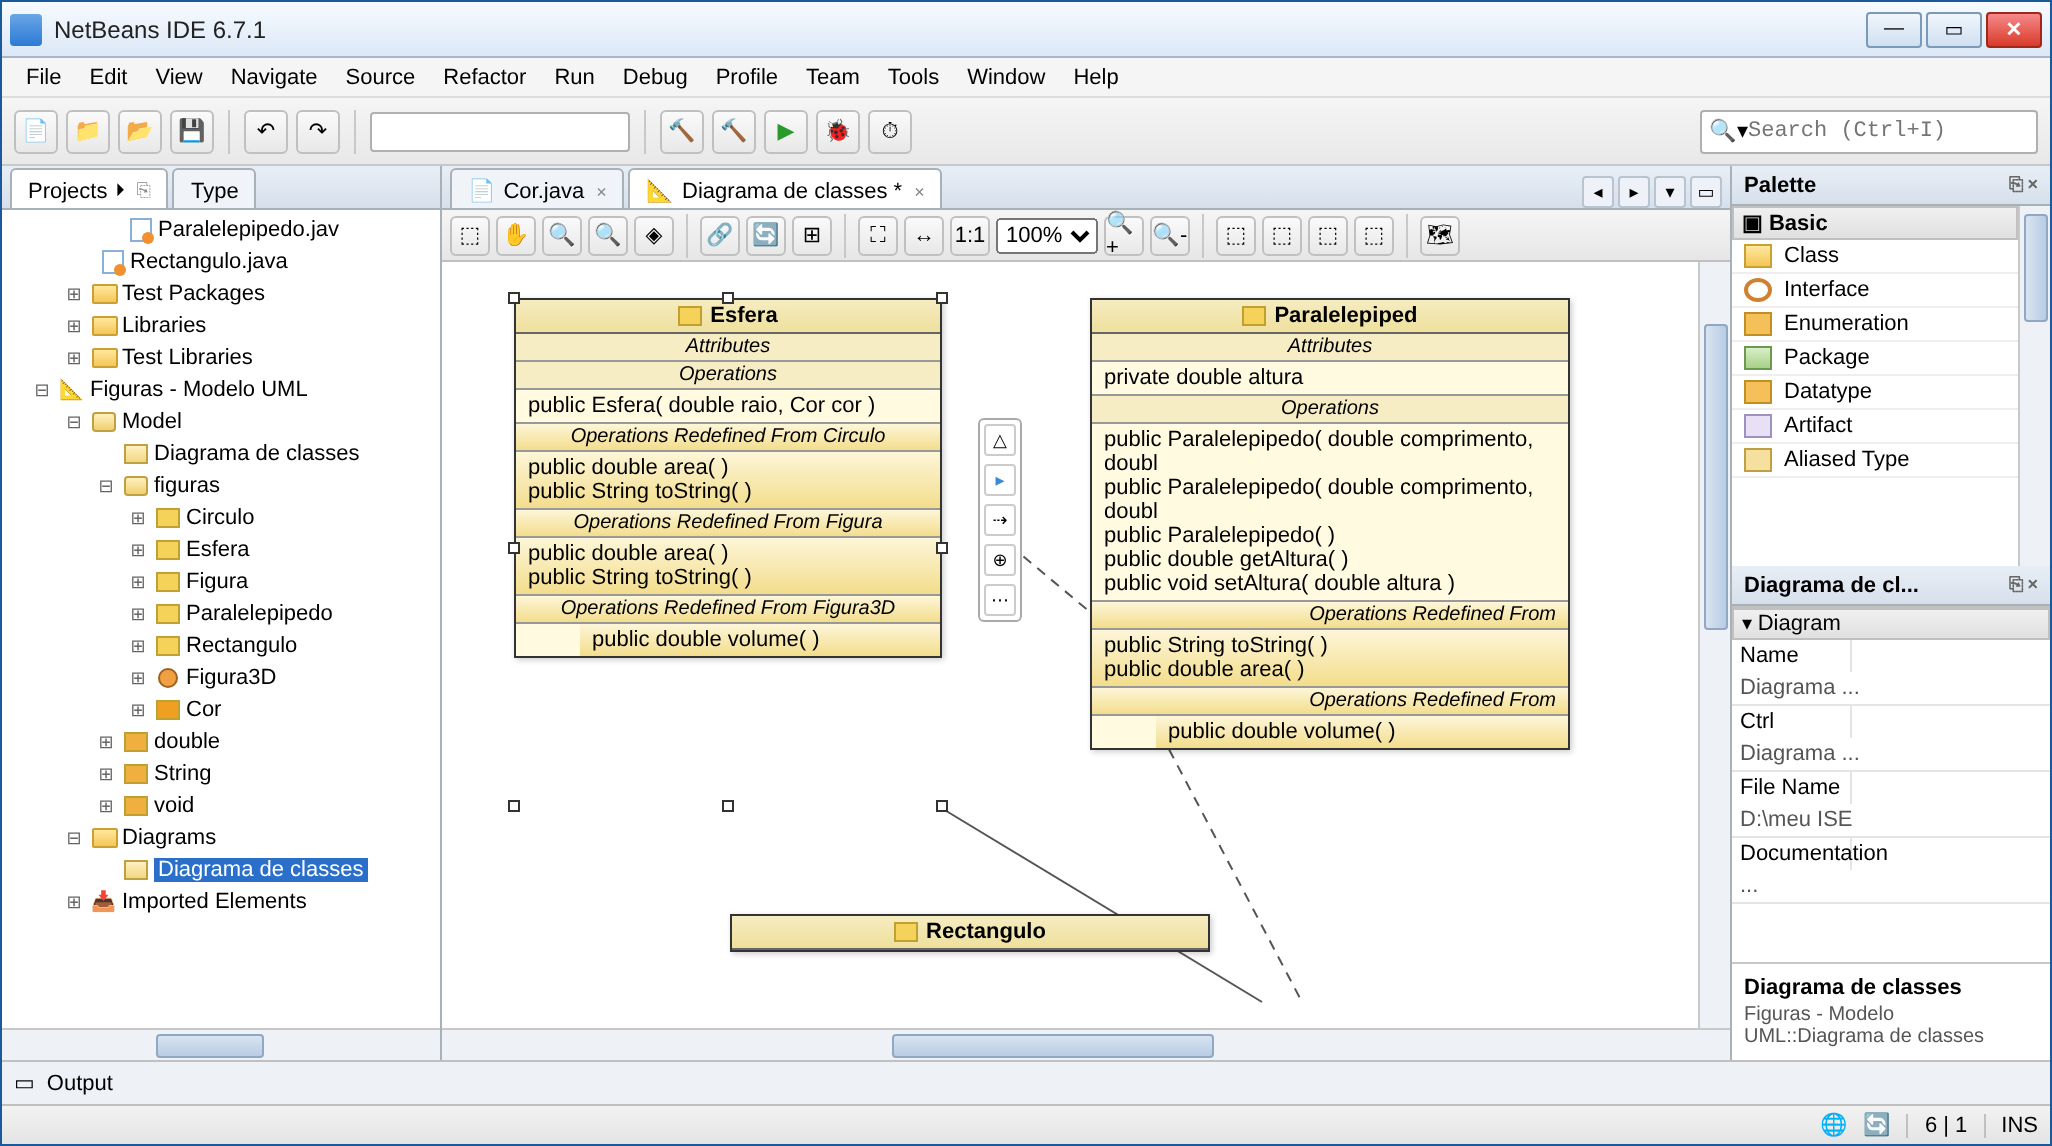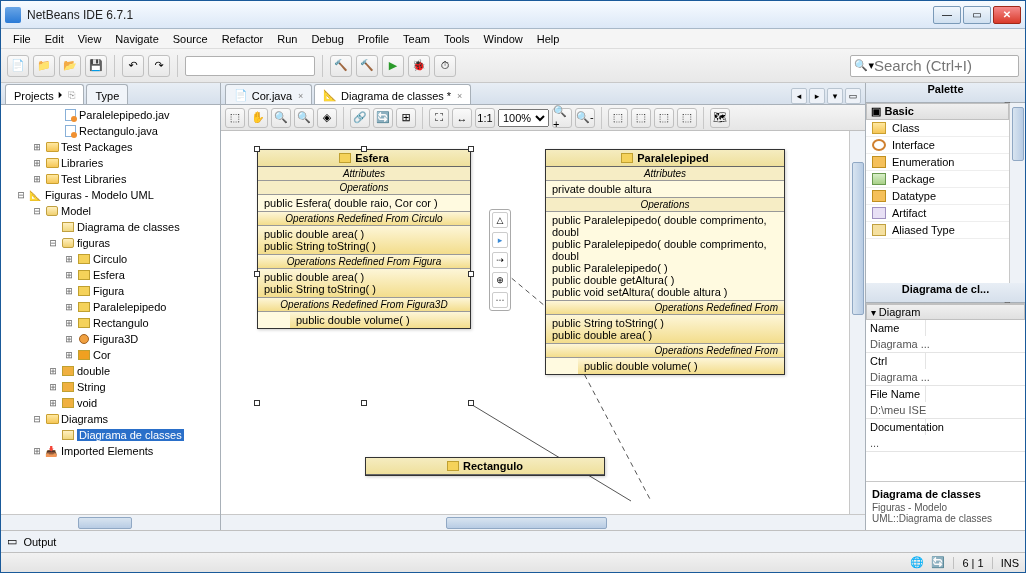--- a/index.html
+++ b/index.html
@@ -17,35 +17,35 @@
 .menubar { height: 20px; background:#f5f5f5; display:flex; align-items:center; padding:0 6px; gap:2px; border-bottom:1px solid #ddd;}
 .menubar span { padding:0 6px; cursor:default; }
 
 
 .maintoolbar { height: 34px; background: linear-gradient(#f5f5f5,#e8e8e8); border-bottom:1px solid #c8c8c8; display:flex; align-items:center; padding:0 6px; gap:4px;}
 .tb-btn { width:22px; height:22px; border:1px solid #c0c0c0; background:linear-gradient(#fafafa,#e8e8e8); border-radius:3px; display:flex; align-items:center; justify-content:center;}
 .tb-sep { width:1px; height:22px; background:#c8c8c8; margin:0 3px;}
 .tb-combo { width:130px; height:20px; border:1px solid #b0b0b0; background:#fff; border-radius:2px;}
 .maintoolbar .flex { flex:1;}
 .searchbox { display:flex; align-items:center; border:1px solid #b0b0b0; background:#fff; height:22px; padding:0 4px; border-radius:2px;}
-.searchbox input { border:none; outline:none; font-size:15px; color:#888; width:140px;}
+.searchbox input { border:none; outline:none; font-size:11px; color:#888; width:140px;font-family:Liberation Mono, monospace;}
 
 
 .mainarea { flex:1; display:flex; background:#e8eef5;}
 .leftpanel { width:220px; display:flex; flex-direction:column; border-right:1px solid #a8b0b8; background:#fff;}
 .center { flex:1; display:flex; flex-direction:column; background:#fff;}
 .rightpanel { width:160px; display:flex; flex-direction:column; border-left:1px solid #a8b0b8; background:#fff;}
 
 
 .tabstrip { height:22px; background:linear-gradient(#e8eef5,#d6e0ec); display:flex; align-items:flex-end; padding:0 4px; border-bottom:1px solid #a8b0b8; gap:2px;}
 .tab { height:20px; padding:2px 8px 0 8px; background:#f0f4f9; border:1px solid #a8b0b8; border-bottom:none; border-radius:3px 3px 0 0; display:flex; align-items:center; gap:4px; font-size:11px;}
 .tab.active { background:#fff; font-weight:normal;}
 .tab .x { color:#888; font-size:9px; margin-left:2px;}
 
-.panel-title { height:20px; background:linear-gradient(#e8eef5,#d6e0ec); border-bottom:1px solid #a8b0b8; display:flex; align-items:center; padding:0 6px; font-weight:bold; gap:6px;flex-direction:column;}
+.panel-title { height:20px; background:linear-gradient(#e8eef5,#d6e0ec); border-bottom:1px solid #a8b0b8; display:flex; align-items:center; padding:0 6px; font-weight:bold; gap:6px;}
 .panel-title .ctrl { margin-left:auto; display:flex; gap:2px;}
 .panel-title .ctrl span{ font-size:9px; color:#666; cursor:pointer;}
 
 
 .tree { flex:1; overflow:auto; padding:2px 0;}
 .tree .node { display:flex; align-items:center; height:16px; padding-left:4px; gap:2px; white-space:nowrap;}
 .tree .tw { width:12px; text-align:center; color:#666; font-size:9px;}
 .tree .ic { width:14px; height:14px; display:inline-flex; align-items:center; justify-content:center; font-size:10px;}
 .tree .sel { background:#2a6fc9; color:#fff;}
 .ic-folder { background:linear-gradient(#ffe8a0,#f5c656); border:1px solid #caa030; border-radius:1px; width:13px; height:10px;}
@@ -171,21 +171,21 @@
           <span>Type</span>
         </div>
     </div>
     <div class="tree">
       <div class="node" style="padding-left:62px">
           <span class="ic">
             <span class="ic-java"></span>
           </span>
           <span>Paralelepipedo.jav</span>
         </div>
-      <div class="node" style="padding-left:62px">
+      <div class="node" style="padding-left:48px">
           <span class="ic">
             <span class="ic-java"></span>
           </span>
           <span>Rectangulo.java</span>
         </div>
       <div class="node" style="padding-left:30px">
           <span class="tw">⊞</span>
           <span class="ic">
             <span class="ic-folder"></span>
           </span>

